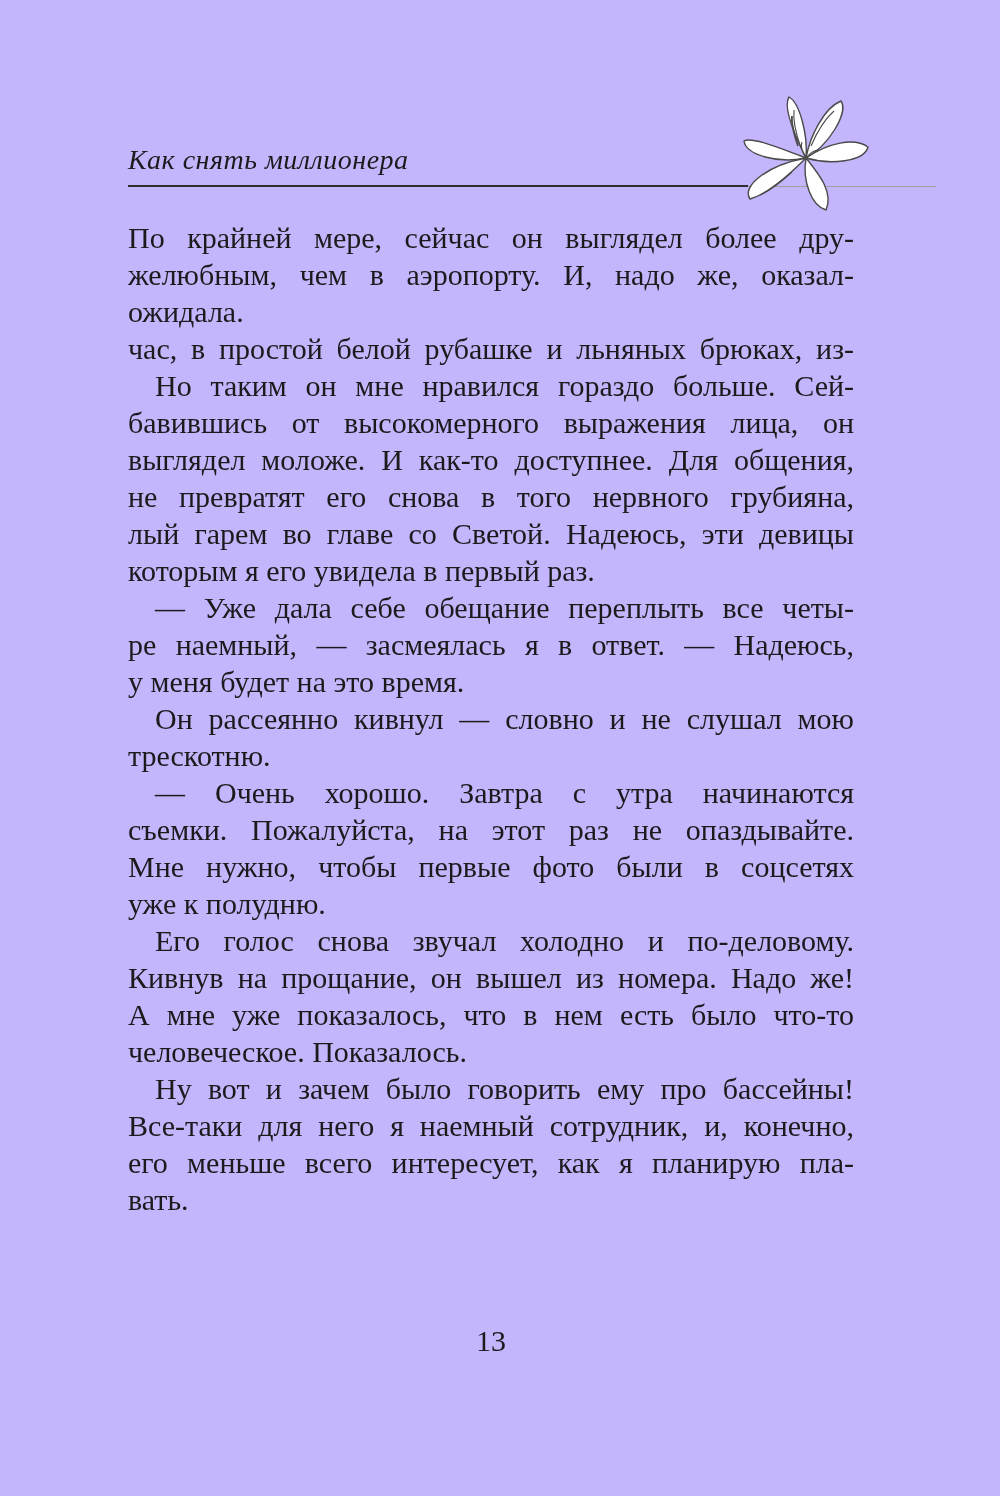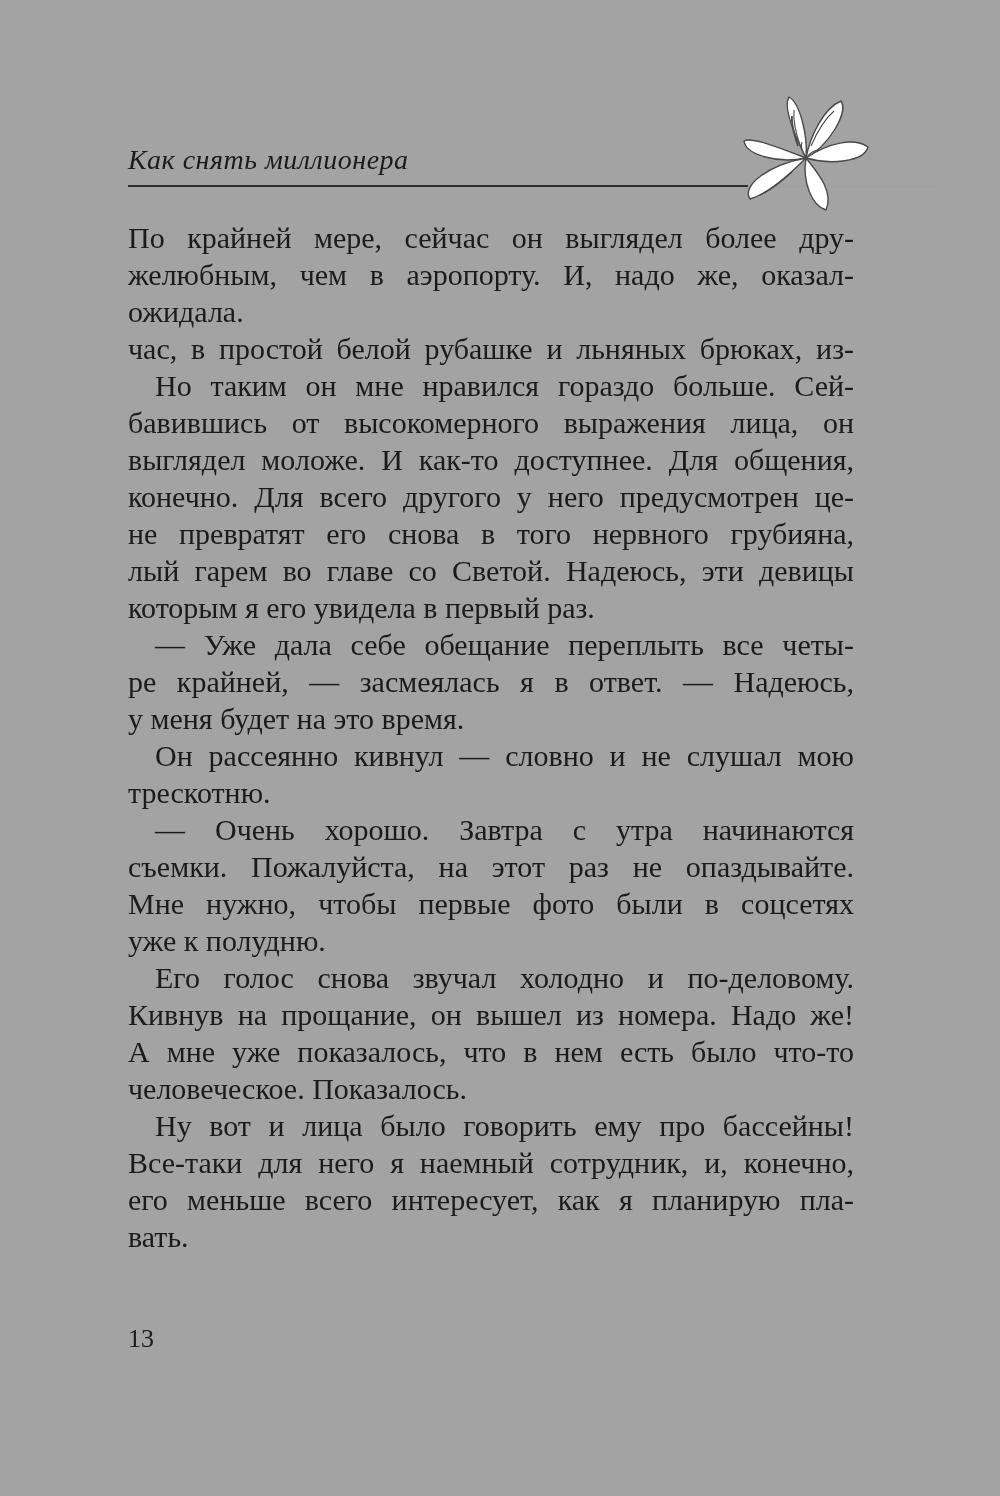--- a/index.html
+++ b/index.html
@@ -5,21 +5,21 @@
   html, body {
     margin: 0;
     padding: 0;
     background: #ffffff;
   }
   .page {
     position: relative;
     width: 1000px;
     height: 1496px;
     margin: 0 auto;
-    background: #a3a3a3;
+    background: #c4b5fd;
     font-family: "Liberation Serif", "DejaVu Serif", serif;
     color: #1b1b1b;
     overflow: hidden;
   }
   .running-head {
     position: absolute;
     left: 128px;
     top: 144px;
     width: 620px;
   }
@@ -69,21 +69,22 @@
     text-align-last: left;
   }
   .ln.ind {
     text-indent: 27px;
   }
   .page-number {
     position: absolute;
     left: 128px;
     top: 1324px;
     width: 726px;
-    font-size: 26px;
+    text-align: center;
+    font-size: 30px;
   }
 </style>
 </head>
 <body>
 
 <div class="page">
 
   <div class="rule-dark"></div>
   <div class="rule-light"></div>
 
@@ -114,38 +115,37 @@
   </svg>
 
   <div class="text-block">
     <div class="ln">По крайней мере, сейчас он выглядел более дру-</div>
     <div class="ln">желюбным, чем в аэропорту. И, надо же, оказал-</div>
     <div class="ln end">ожидала.</div>
     <div class="ln">час, в простой белой рубашке и льняных брюках, из-</div>
     <div class="ln ind">Но таким он мне нравился гораздо больше. Сей-</div>
     <div class="ln">бавившись от высокомерного выражения лица, он</div>
     <div class="ln">выглядел моложе. И как-то доступнее. Для общения,</div>
-    <div class="ln">конечно. Для всего другого у него предусмотрен це-</div>
     <div class="ln">не превратят его снова в того нервного грубияна,</div>
     <div class="ln">лый гарем во главе со Светой. Надеюсь, эти девицы</div>
     <div class="ln end">которым я его увидела в первый раз.</div>
     <div class="ln ind">— Уже дала себе обещание переплыть все четы-</div>
-    <div class="ln">ре крайней, — засмеялась я в ответ. — Надеюсь,</div>
+    <div class="ln">ре наемный, — засмеялась я в ответ. — Надеюсь,</div>
     <div class="ln end">у меня будет на это время.</div>
     <div class="ln ind">Он рассеянно кивнул — словно и не слушал мою</div>
     <div class="ln end">трескотню.</div>
     <div class="ln ind">— Очень хорошо. Завтра с утра начинаются</div>
     <div class="ln">съемки. Пожалуйста, на этот раз не опаздывайте.</div>
     <div class="ln">Мне нужно, чтобы первые фото были в соцсетях</div>
     <div class="ln end">уже к полудню.</div>
     <div class="ln ind">Его голос снова звучал холодно и по-деловому.</div>
     <div class="ln">Кивнув на прощание, он вышел из номера. Надо же!</div>
     <div class="ln">А мне уже показалось, что в нем есть было что-то</div>
     <div class="ln end">человеческое. Показалось.</div>
-    <div class="ln ind">Ну вот и лица было говорить ему про бассейны!</div>
+    <div class="ln ind">Ну вот и зачем было говорить ему про бассейны!</div>
     <div class="ln">Все-таки для него я наемный сотрудник, и, конечно,</div>
     <div class="ln">его меньше всего интересует, как я планирую пла-</div>
     <div class="ln end">вать.</div>
   </div>
 
   <div class="page-number">13</div>
 
 </div>
 
 </body></html>

